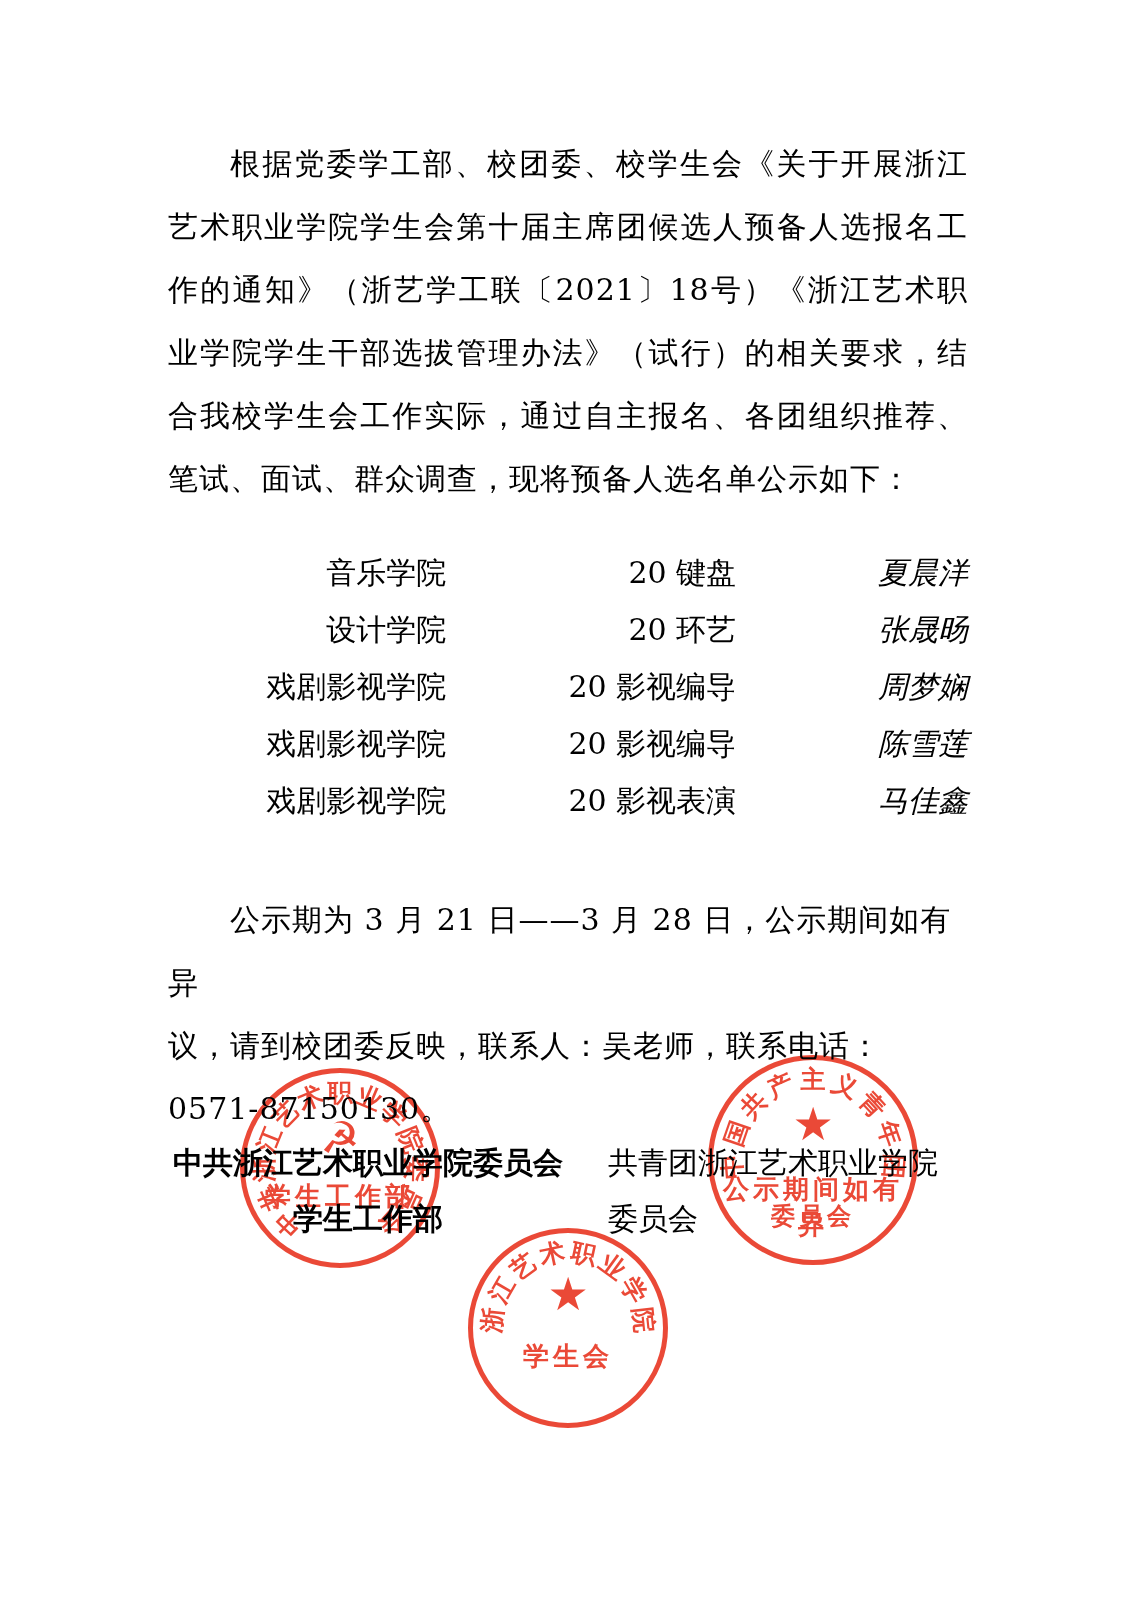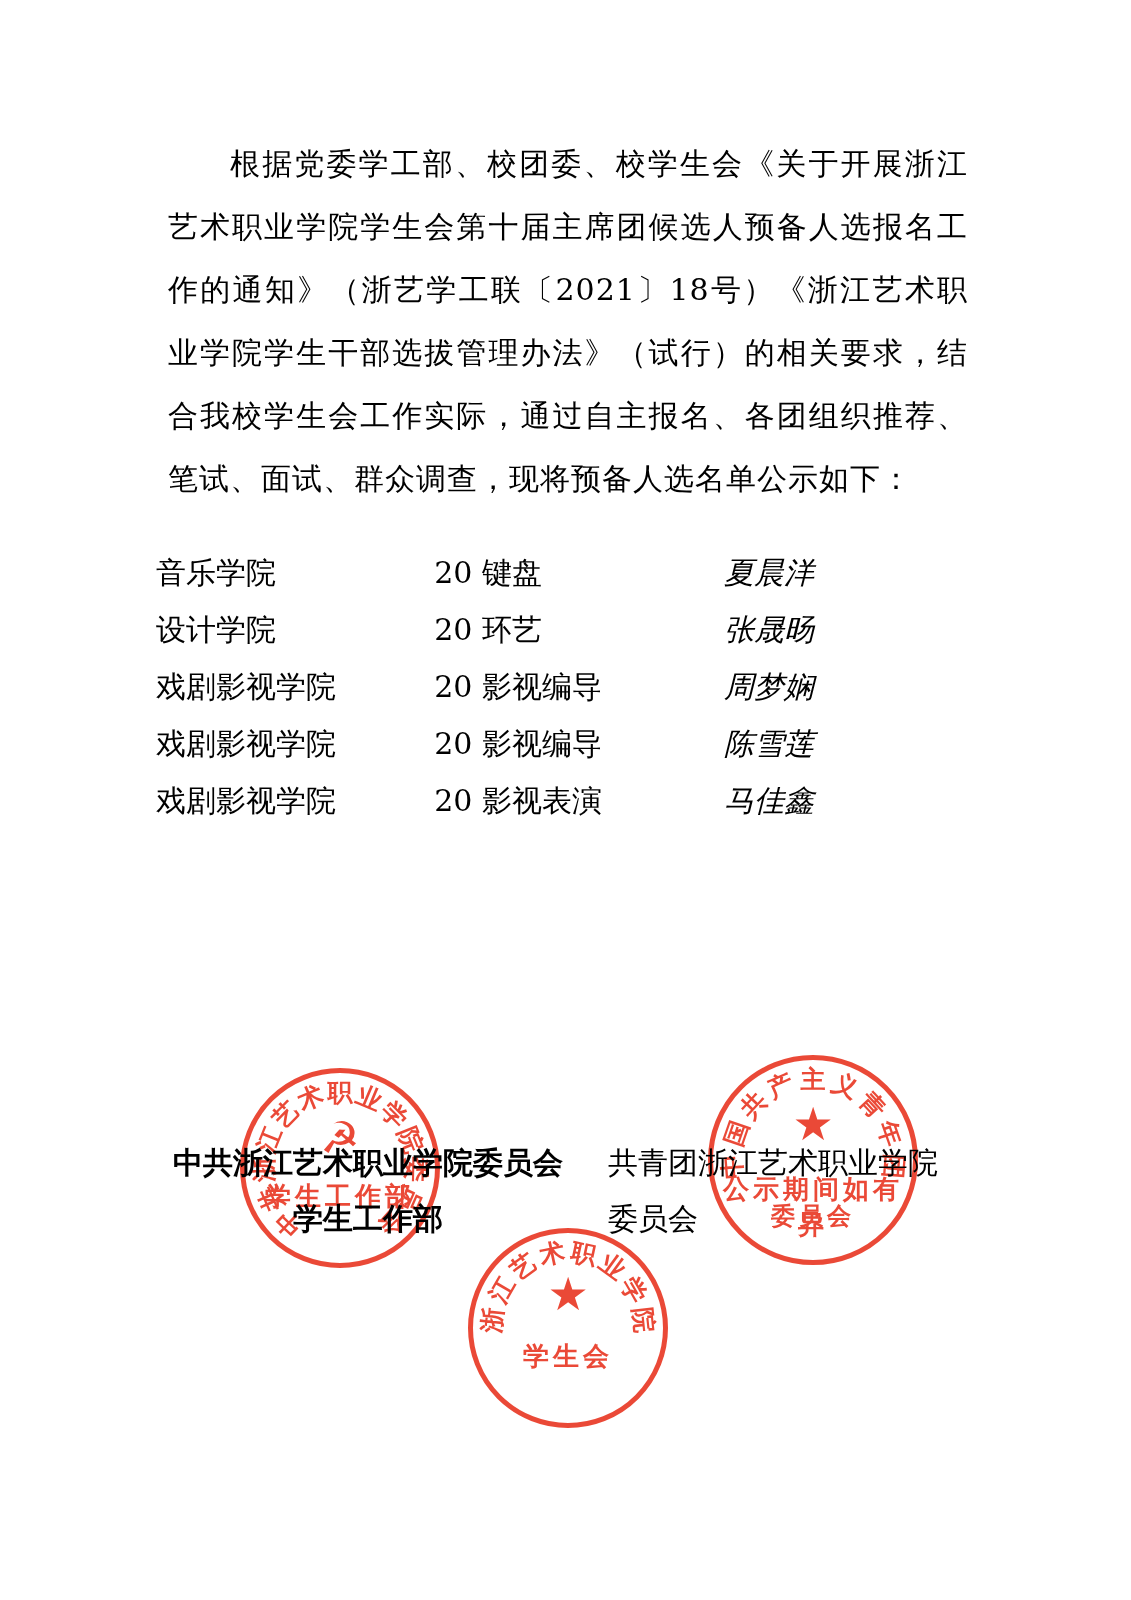--- a/index.html
+++ b/index.html
@@ -31,25 +31,26 @@
     letter-spacing: 1px;
     text-align: justify;
     text-justify: inter-ideograph;
   }
   .body-text p {
     margin: 0;
     text-indent: 62px;
   }
   .name-table {
     position: absolute;
-    left: 156px;
+    left: 168px;
     top: 545px;
     width: 800px;
     border-collapse: collapse;
     font-size: 30px;
+    text-align: right;
   }
   .name-table td {
     padding: 0;
     height: 57px;
     vertical-align: middle;
     white-space: nowrap;
   }
   .col-dept { width: 240px; padding-left: 62px; }
   .col-major { width: 250px; margin-left: 25px; }
   .col-name { width: 200px; font-style: italic; }
@@ -207,20 +208,25 @@
         <td class="col-name">陈雪莲</td>
       </tr>
       <tr>
         <td class="col-dept">戏剧影视学院</td>
         <td class="col-major">20 影视表演</td>
         <td class="col-name">马佳鑫</td>
       </tr>
     </tbody>
   </table>
 
+  <div class="notice-block">
+    <p>公示期为 3 月 21 日——3 月 28 日，公示期间如有异</p>
+    <p class="cont">议，请到校团委反映，联系人：吴老师，联系电话：</p>
+    <p class="cont">0571-87150130。</p>
+  </div>
 
   <div class="sign-left">
     <div>中共浙江艺术职业学院委员会</div>
     <div>学生工作部</div>
   </div>
 
   <div class="sign-right">
     <div>共青团浙江艺术职业学院</div>
     <div>委员会</div>
   </div>

